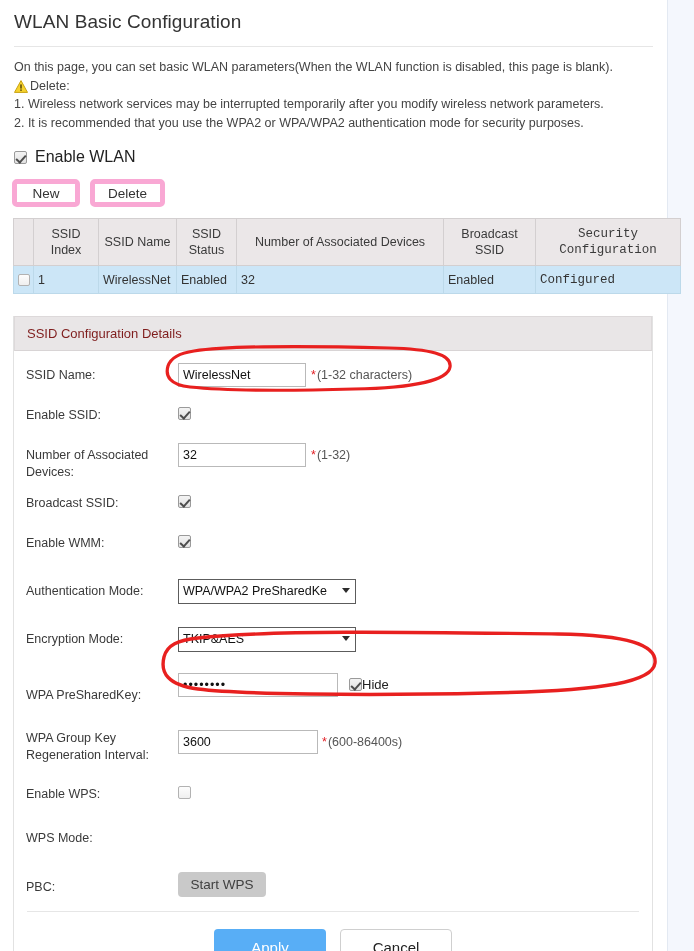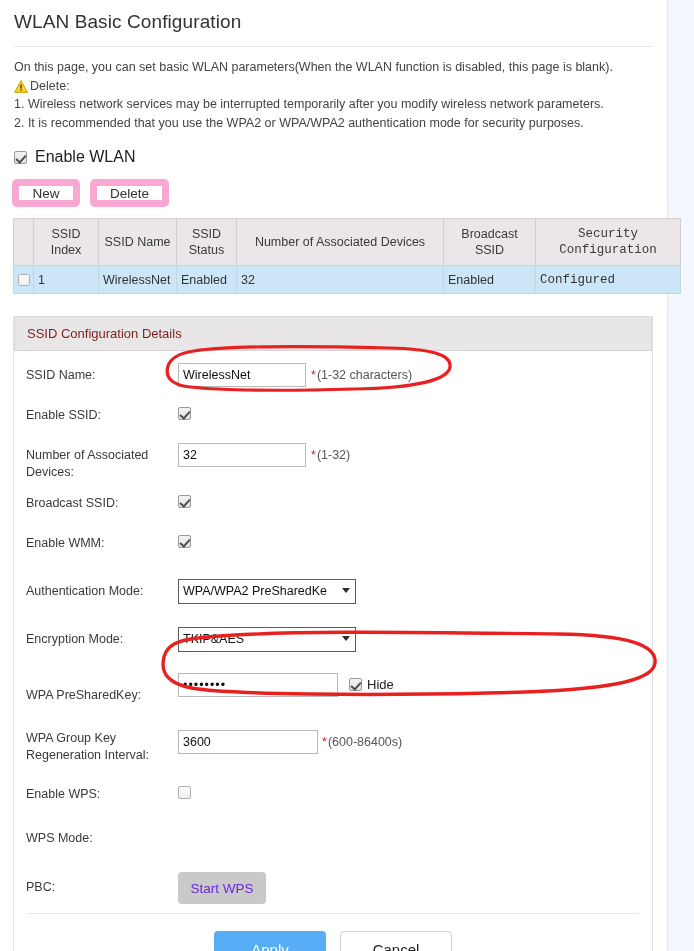--- a/index.html
+++ b/index.html
@@ -85,21 +85,21 @@
     border-color: #b2b2b2;
   }
 
   
   .btn-row { padding: 13px 0 0 12px; display: flex; gap: 10px; }
   .btn-plain {
     min-width: 68px;
     height: 28px;
     padding: 0 13px;
     background: #ffffff;
-    border: 7px solid #f9a8d4;
+    border: 5px solid #f9a8d4;
     border-radius: 5px;
     font-size: 13.5px;
     color: #333;
     font-family: inherit;
     cursor: pointer;
   }
 
   
   .tbl-wrap { padding: 11px 14px 0 13px; }
   table.ssid-table {
@@ -220,31 +220,31 @@
 
   .hint {
     font-size: 12.5px;
     color: #555;
     line-height: 17px;
     padding-top: 4px;
   }
   .req { color: #e11b22; padding: 0 1px 0 5px; }
   .req.nogap { padding-left: 4px; }
 
-  .hide-box { display: flex; align-items: center; gap: 5px; padding: 4px 0 0 11px; }
+  .hide-box { display: flex; align-items: center; padding: 4px 0 0 11px; }
   .hide-box .ht { font-size: 13px; color: #222; }
 
   .btn-wps {
     min-width: 88px;
-    height: 32px;
+    height: 25px;
     padding: 0 2px;
     background: #c9c9c9;
     border: none;
     border-radius: 4px;
-    color: #6d28d9;
+    color: #404040;
     font-size: 13.5px;
     font-family: inherit;
     cursor: default;
   }
 
   .sep { height: 1px; background: #e6e6e6; margin: 9px 13px 0 13px; }
 
   .action-row {
     display: flex; justify-content: center; gap: 14px;
     padding: 17px 0 20px 0;

